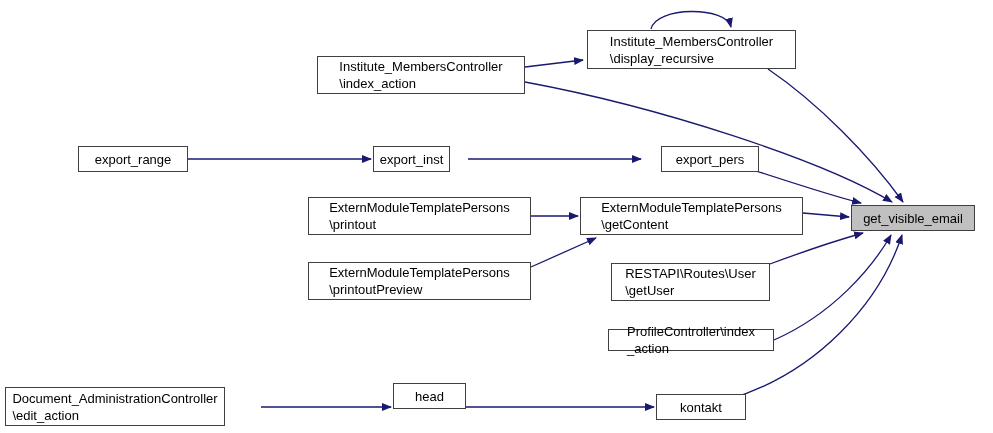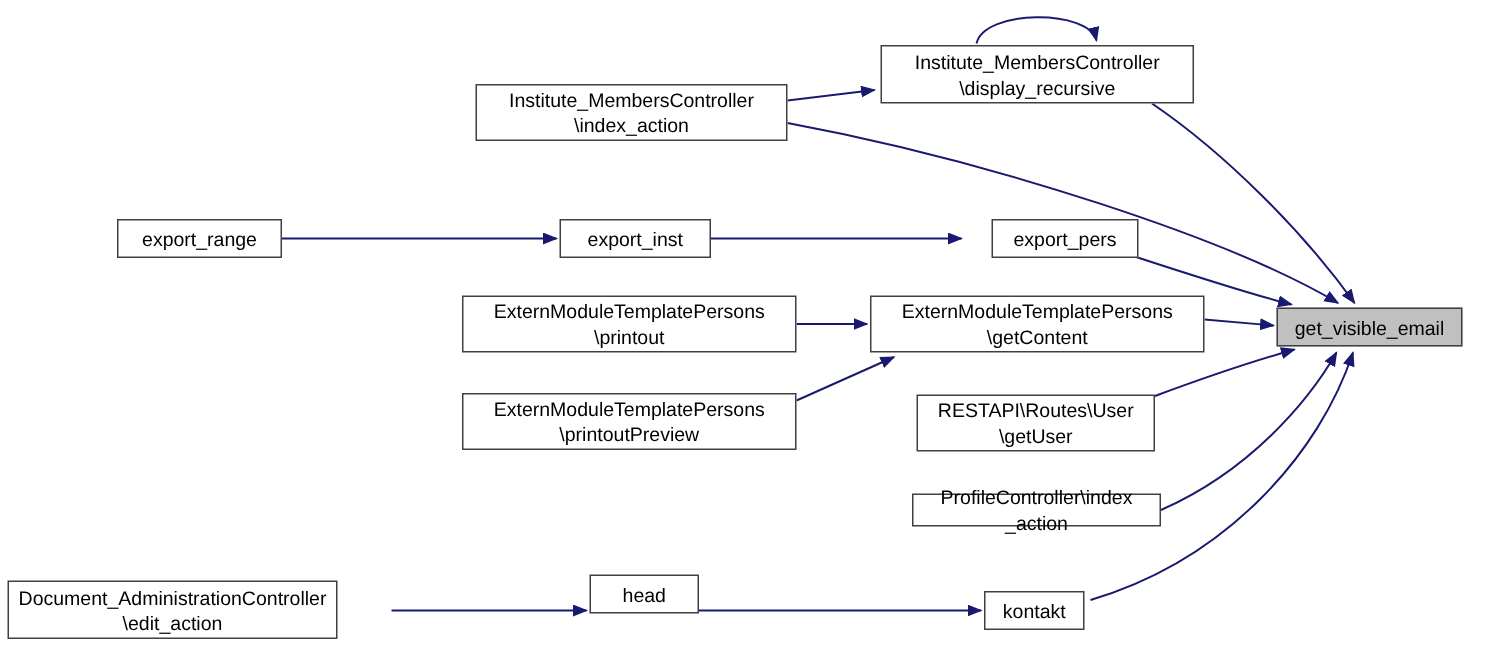--- a/index.html
+++ b/index.html
@@ -26,21 +26,20 @@
     position: absolute;
     box-sizing: border-box;
     background: #ffffff;
     border: 1px solid #404040;
     color: #000000;
     font-size: 13px;
     line-height: 17px;
     display: flex;
     align-items: center;
     justify-content: center;
-    text-align: center;
     white-space: pre-line;
     cursor: pointer;
   }
   .node.highlight {
     background: #c0c0c0;
     cursor: default;
   }
 </style>
 </head>
 <body>
@@ -72,21 +71,21 @@
   </svg>
 
   <div class="node" style="left:587px;top:30px;width:209px;height:39px">Institute_MembersController
 \display_recursive</div>
 
   <div class="node" style="left:317px;top:56px;width:208px;height:38px">Institute_MembersController
 \index_action</div>
 
   <div class="node" style="left:78px;top:146px;width:110px;height:26px">export_range</div>
 
-  <div class="node" style="left:373px;top:146px;width:101px;height:26px">export_inst</div>
+  <div class="node" style="left:373px;top:146px;width:77px;height:26px">export_inst</div>
 
   <div class="node" style="left:661px;top:146px;width:98px;height:26px">export_pers</div>
 
   <div class="node" style="left:308px;top:197px;width:223px;height:38px">ExternModuleTemplatePersons
 \printout</div>
 
   <div class="node" style="left:308px;top:262px;width:223px;height:38px">ExternModuleTemplatePersons
 \printoutPreview</div>
 
   <div class="node" style="left:580px;top:197px;width:223px;height:38px">ExternModuleTemplatePersons
@@ -98,15 +97,15 @@
   <div class="node" style="left:608px;top:329px;width:166px;height:22px">ProfileController\index
 _action</div>
 
   <div class="node highlight" style="left:851px;top:205px;width:124px;height:26px">get_visible_email</div>
 
   <div class="node" style="left:5px;top:387px;width:220px;height:39px">Document_AdministrationController
 \edit_action</div>
 
   <div class="node" style="left:393px;top:383px;width:73px;height:26px">head</div>
 
-  <div class="node" style="left:656px;top:394px;width:67px;height:26px">kontakt</div>
+  <div class="node" style="left:656px;top:394px;width:90px;height:26px">kontakt</div>
 
 </div>
 
 </body></html>

